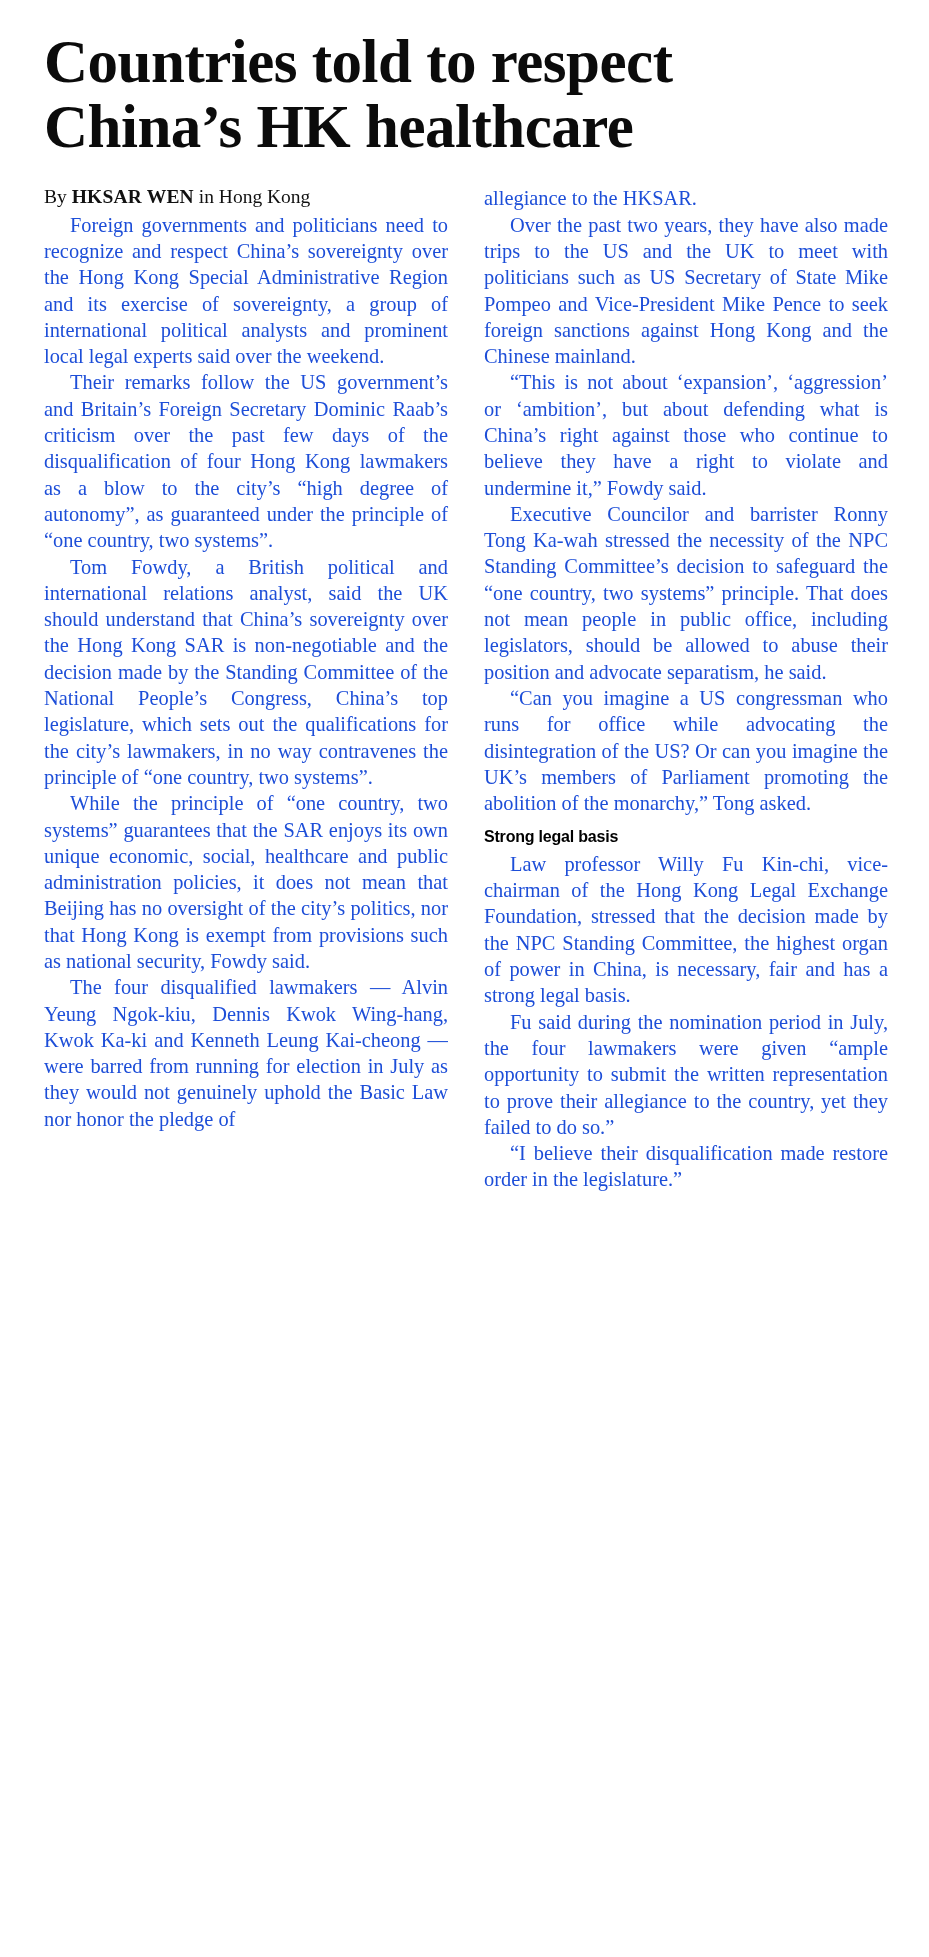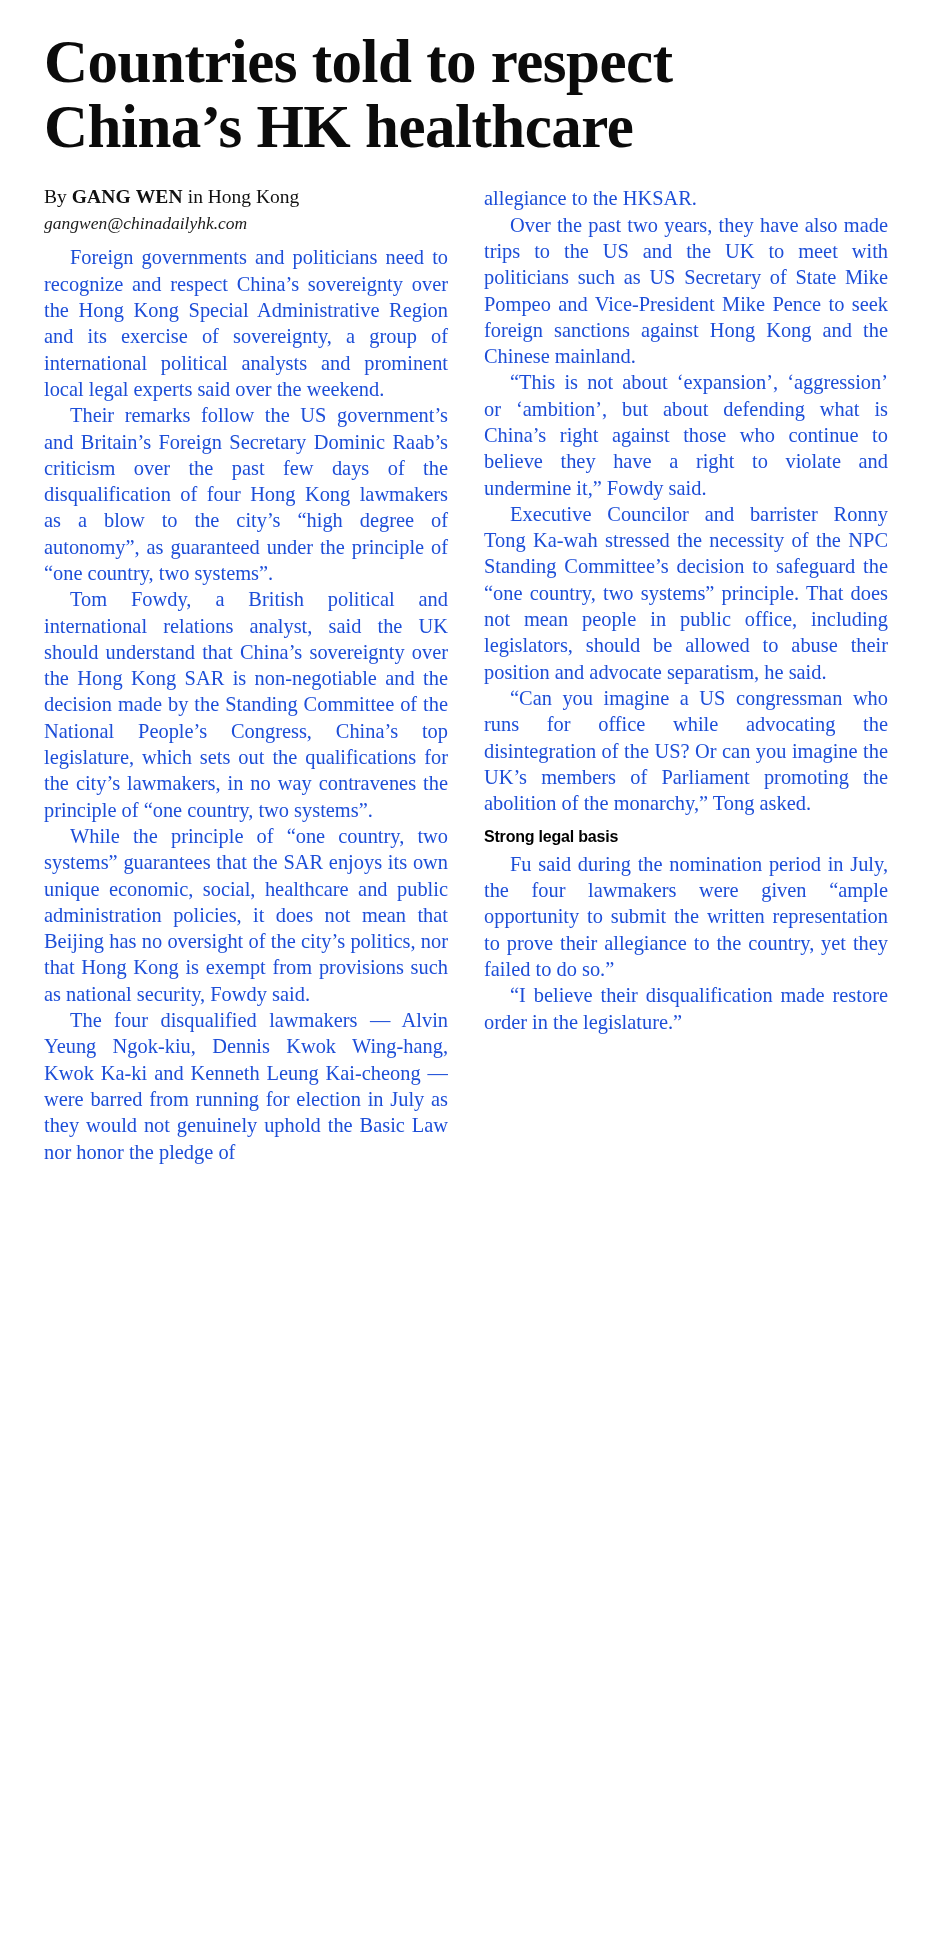--- a/index.html
+++ b/index.html
@@ -96,37 +96,37 @@
 <div class="page">
 
   <h1 class="headline">
     <span class="hl-line">Countries told to respect</span>
     <span class="hl-line">China’s HK healthcare</span>
   </h1>
 
   <div class="columns">
 
     <div class="col">
-      <p class="byline"><span class="by-label">By </span><span class="by-name">GANG WEN</span><span class="by-loc"> in Hong Kong</span></p>
-      <p class="email">gangwen@chinadailyhk.com</p>
+      <p class="byline"><span class="by-label">By </span><span class="by-name">HKSAR WEN</span><span class="by-loc"> in Hong Kong</span></p>
 
       <p class="body">Foreign governments and politicians need to recognize and respect China’s sovereignty over the Hong Kong Special Administrative Region and its exercise of sovereignty, a group of international political analysts and prominent local legal experts said over the weekend.</p>
       <p class="body">Their remarks follow the US government’s and Britain’s Foreign Secretary Dominic Raab’s criticism over the past few days of the disqualification of four Hong Kong lawmakers as a blow to the city’s “high degree of autonomy”, as guaranteed under the principle of “one country, two systems”.</p>
       <p class="body">Tom Fowdy, a British political and international relations analyst, said the UK should understand that China’s sovereignty over the Hong Kong SAR is non-negotiable and the decision made by the Standing Committee of the National People’s Congress, China’s top legislature, which sets out the qualifications for the city’s lawmakers, in no way contravenes the principle of “one country, two systems”.</p>
       <p class="body">While the principle of “one country, two systems” guarantees that the SAR enjoys its own unique economic, social, healthcare and public administration policies, it does not mean that Beijing has no oversight of the city’s politics, nor that Hong Kong is exempt from provisions such as national security, Fowdy said.</p>
       <p class="body">The four disqualified lawmakers — Alvin Yeung Ngok-kiu, Dennis Kwok Wing-hang, Kwok Ka-ki and Kenneth Leung Kai-cheong — were barred from running for election in July as they would not genuinely uphold the Basic Law nor honor the pledge of</p>
     </div>
 
     <div class="col">
       <p class="body noindent">allegiance to the HKSAR.</p>
       <p class="body">Over the past two years, they have also made trips to the US and the UK to meet with politicians such as US Secretary of State Mike Pompeo and Vice-President Mike Pence to seek foreign sanctions against Hong Kong and the Chinese mainland.</p>
       <p class="body">“This is not about ‘expansion’, ‘aggression’ or ‘ambition’, but about defending what is China’s right against those who continue to believe they have a right to violate and undermine it,” Fowdy said.</p>
       <p class="body">Executive Councilor and barrister Ronny Tong Ka-wah stressed the necessity of the NPC Standing Committee’s decision to safeguard the “one country, two systems” principle. That does not mean people in public office, including legislators, should be allowed to abuse their position and advocate separatism, he said.</p>
       <p class="body">“Can you imagine a US congressman who runs for office while advocating the disintegration of the US? Or can you imagine the UK’s members of Parliament promoting the abolition of the monarchy,” Tong asked.</p>
 
       <h2 class="subhead">Strong legal basis</h2>
 
+      <p class="body">Law professor Willy Fu Kin-chi, vice-chairman of the Hong Kong Legal Exchange Foundation, stressed that the decision made by the NPC Standing Committee, the highest organ of power in China, is necessary, fair and has a strong legal basis.</p>
       <p class="body">Fu said during the nomination period in July, the four lawmakers were given “ample opportunity to submit the written representation to prove their allegiance to the country, yet they failed to do so.”</p>
       <p class="body">“I believe their disqualification made restore order in the legislature.”</p>
     </div>
 
   </div>
 </div>
 
 </body></html>

